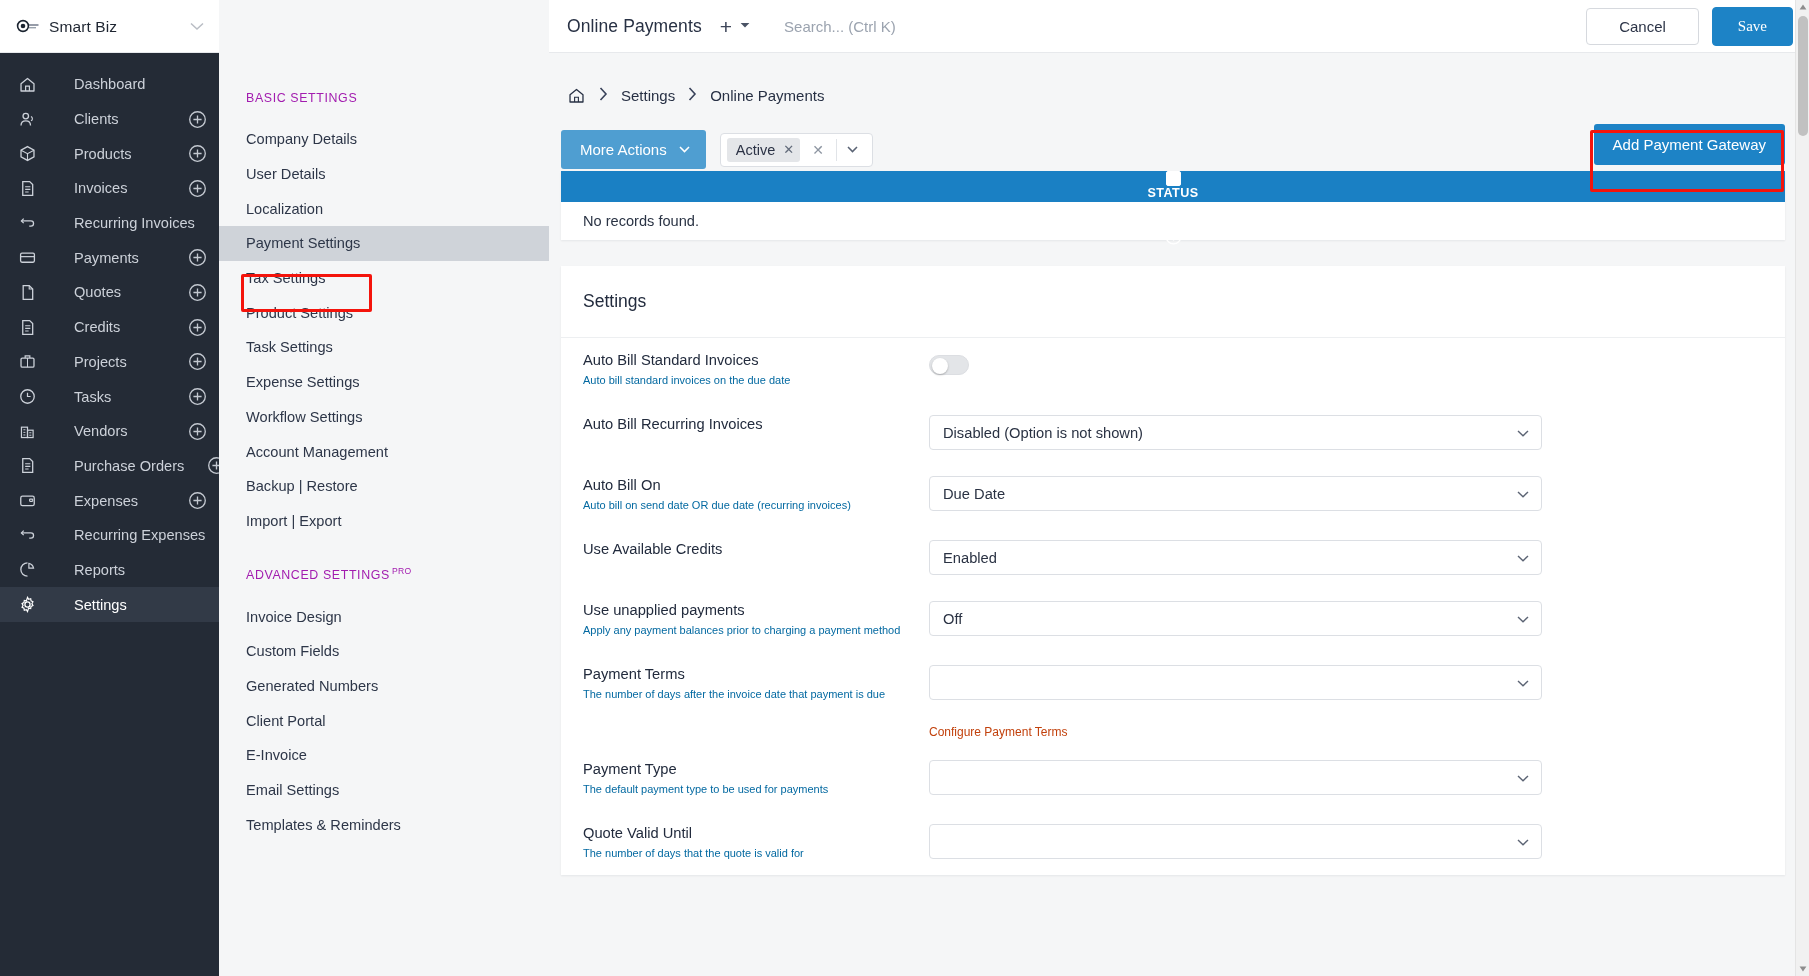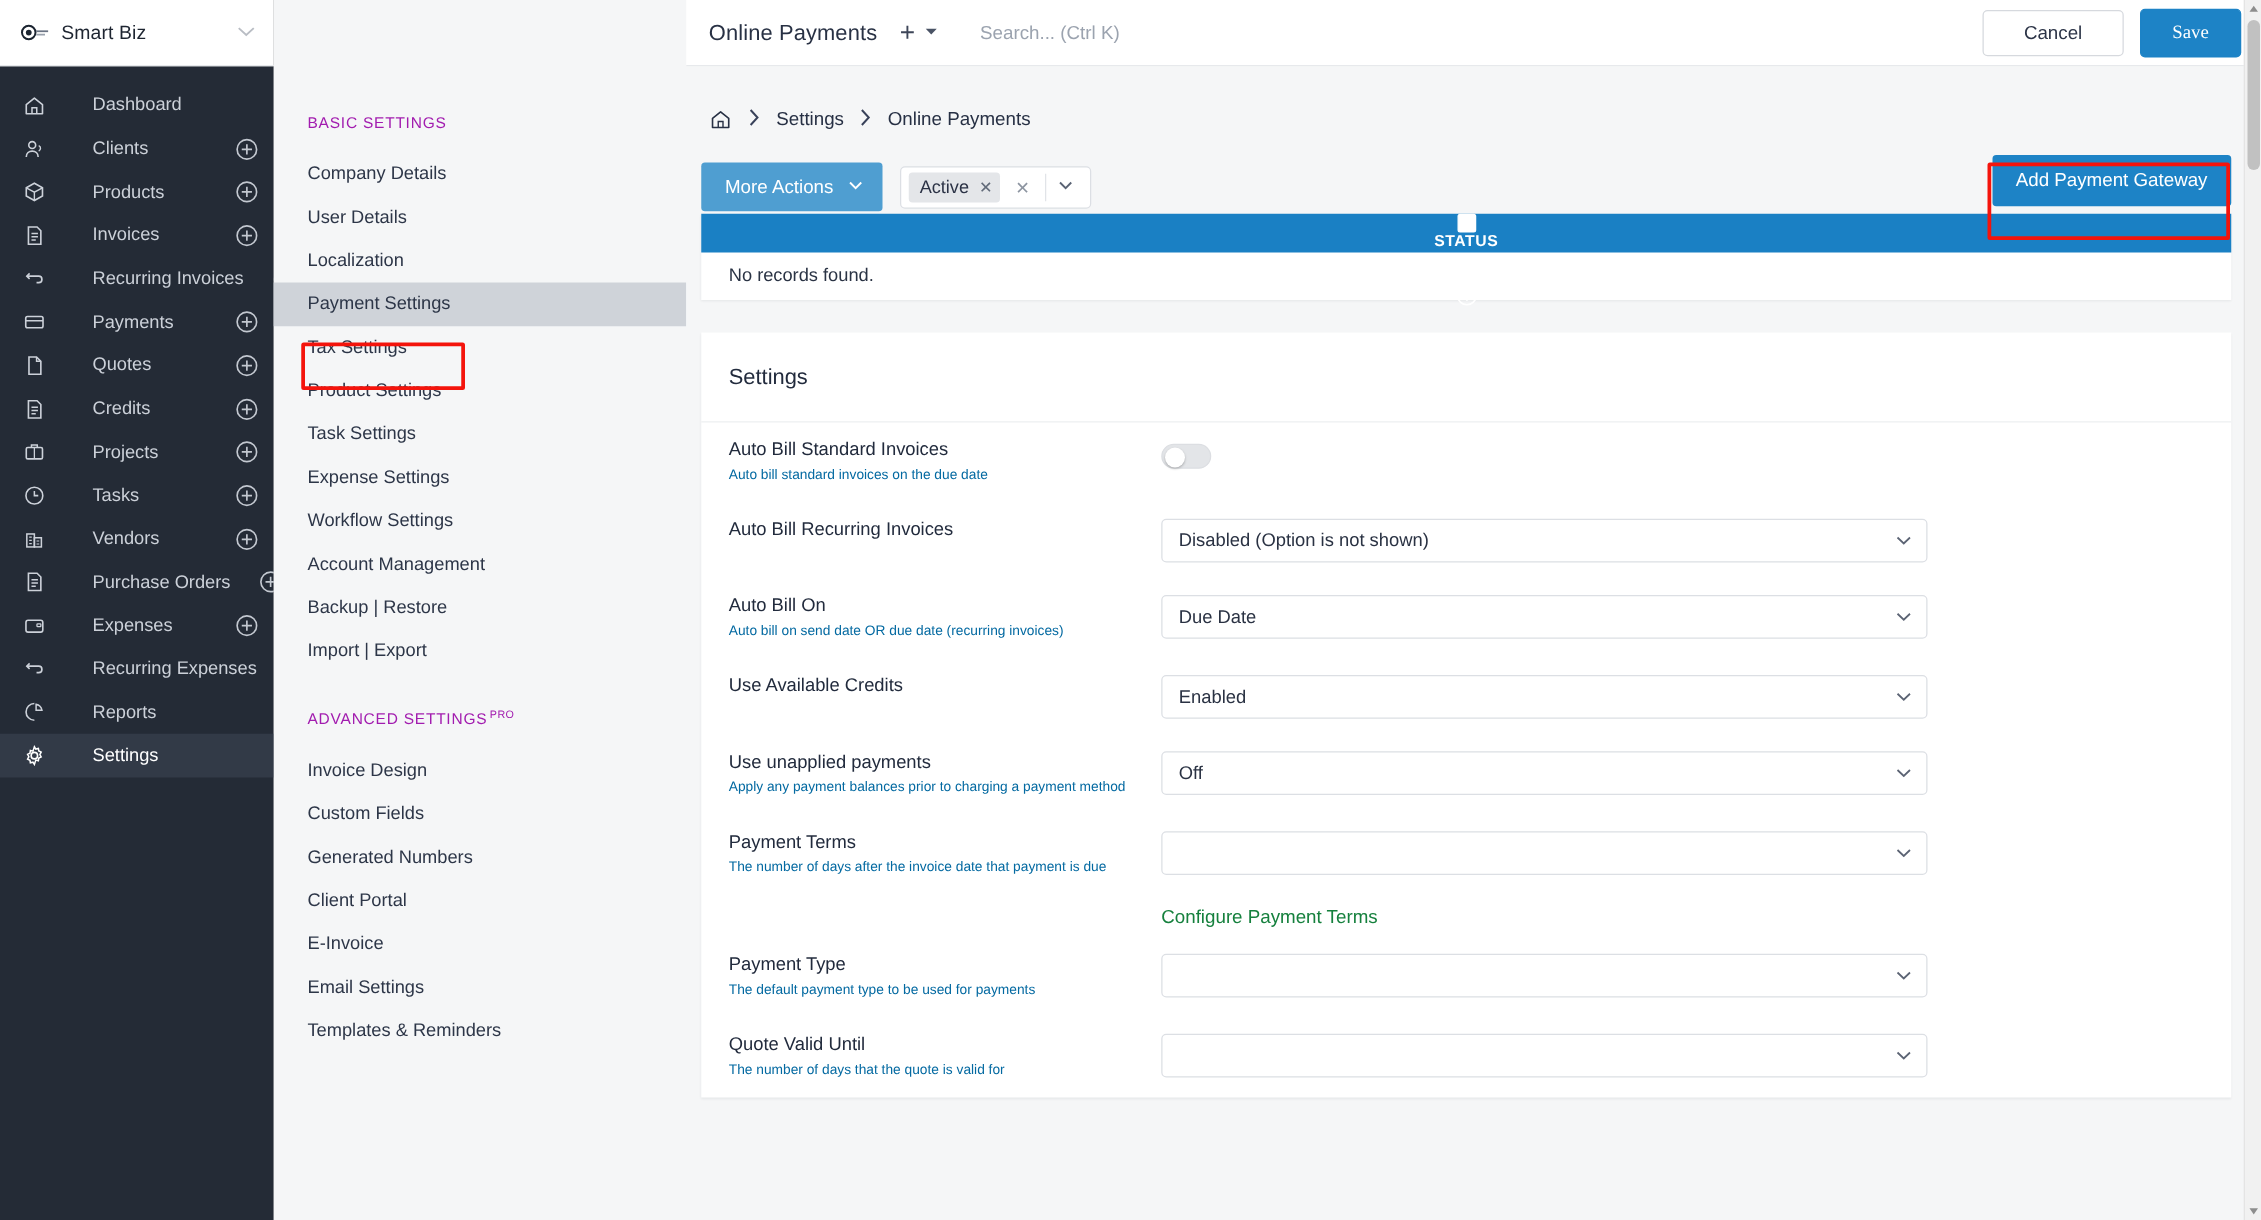--- a/index.html
+++ b/index.html
@@ -239,21 +239,21 @@
   }
   .sel-ctl {
     height: 35px; border: 1px solid #dcdfe4; border-radius: 4px;
     background: #fff; display: flex; align-items: center;
     padding: 0 12px 0 13px; font-size: 14.7px; color: #2a3243;
     cursor: pointer; max-width: 613px;
   }
   .sel-ctl .val { flex: 1; }
   .sel-ctl .cv { color: #5c6474; font-size: 11px; }
   .link {
-    color: #15803d; font-size: 15px; cursor: pointer; display: inline-block;
+    color: #c2410c; font-size: 12px; cursor: pointer; display: inline-block;
     padding: 5px 0 4px 0;
   }
   .link-row { padding: 4px 22px 4px 22px; display: flex; }
   .link-row .sp { width: 346px; }
 
   
   .vscroll {
     position: absolute; right: 0; top: 0; width: 14px; height: 976px;
     background: #f1f1f1; border-left: 1px solid #e4e4e4;
   }

